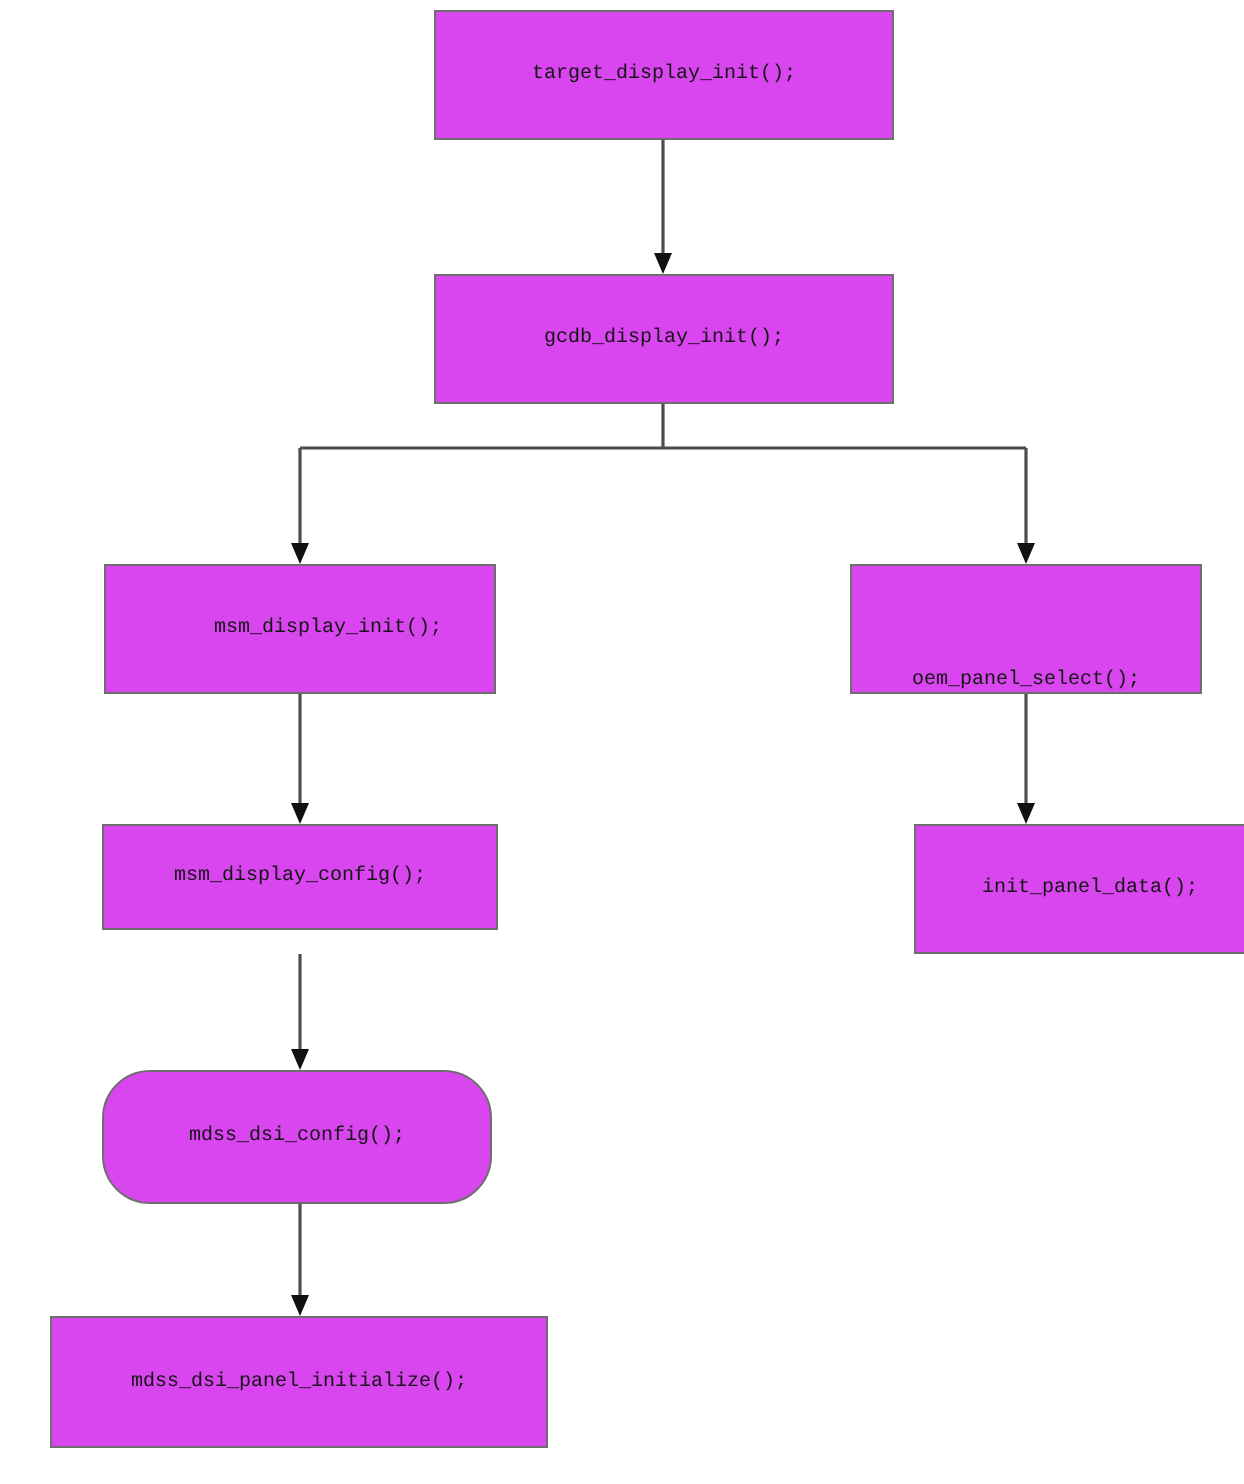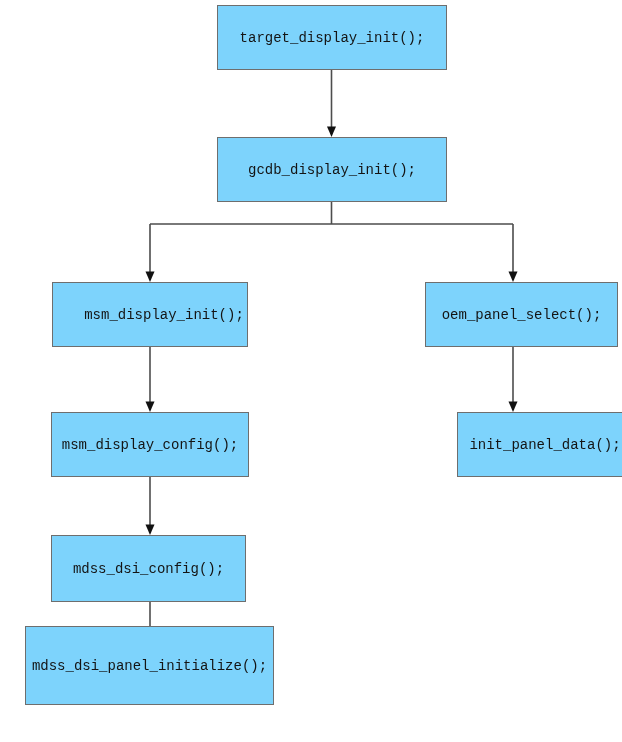--- a/index.html
+++ b/index.html
@@ -21,38 +21,38 @@
     stroke: #4d4d4d;
     stroke-width: 1.6;
   }
   svg.edges polygon {
     fill: #111111;
     stroke: none;
   }
   .node {
     position: absolute;
     box-sizing: border-box;
-    background: #7dd3fc;
+    background: #d946ef;
     border: 1px solid #6e6e6e;
     display: flex;
     align-items: center;
     justify-content: center;
-    font-size: 14px;
+    font-size: 10px;
     color: #141414;
     white-space: nowrap;
     letter-spacing: 0px;
   }
   #n0 { left: 217px; top: 5px;   width: 230px; height: 65px; }
   #n1 { left: 217px; top: 137px; width: 230px; height: 65px; }
   #n2 { left: 52px;  top: 282px; width: 196px; height: 65px; padding-left: 28px; }
-  #n3 { left: 425px; top: 282px; width: 193px; height: 65px; }
-  #n4 { left: 51px;  top: 412px; width: 198px; height: 65px; }
+  #n3 { left: 425px; top: 282px; width: 176px; height: 65px; align-items: flex-end; }
+  #n4 { left: 51px;  top: 412px; width: 198px; height: 53px; }
   #n5 { left: 425px; top: 412px; width: 176px; height: 65px; margin-left: 32px; }
-  #n6 { left: 51px;  top: 535px; width: 195px; height: 67px; }
-  #n7 { left: 25px;  top: 626px; width: 249px; height: 79px; }
+  #n6 { left: 51px;  top: 535px; width: 195px; height: 67px; border-radius: 24px; }
+  #n7 { left: 25px;  top: 658px; width: 249px; height: 66px; }
 </style>
 </head>
 <body>
 
 <div class="canvas">
 
   <svg class="edges" viewBox="0 0 622 742" aria-hidden="true">
 
     <g>
       <path d="M331.5 70 V129" stroke="#4d4d4d"></path>

